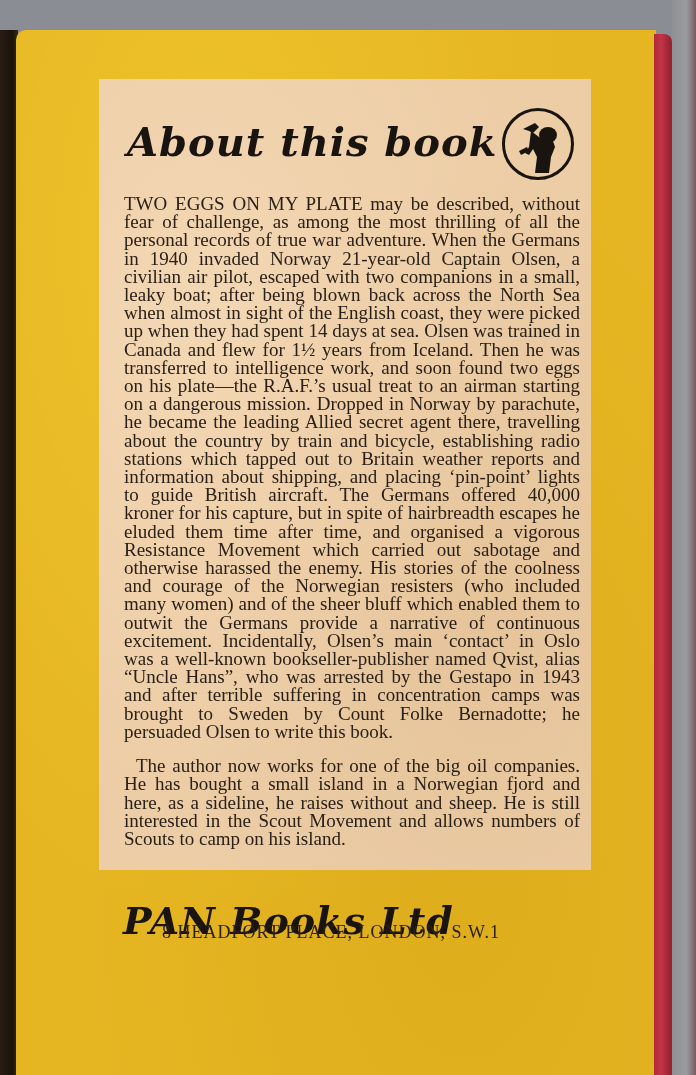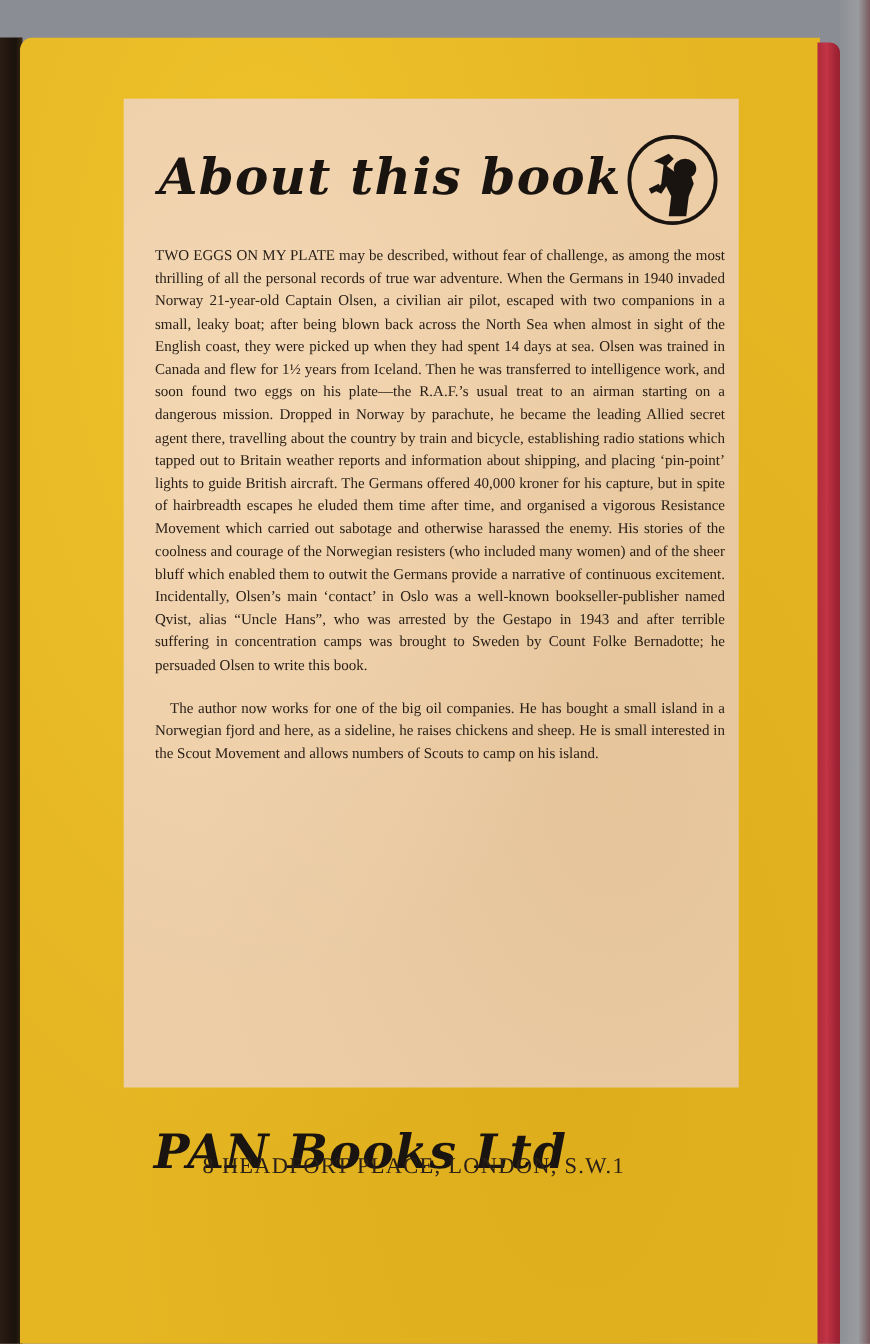--- a/index.html
+++ b/index.html
@@ -42,21 +42,21 @@
       font-style: italic; font-weight: bold; font-size: 40px; color: #1a1410;
       letter-spacing: 1px;
       text-align: right;
     }
     .logo {
       position: absolute; left: 502px; top: 108px; width: 72px; height: 72px;
       border: 3px solid #1a1410; border-radius: 50%; box-sizing: border-box;
     }
     .body-text {
       position: absolute; left: 124px; top: 195px; width: 456px;
-      font-size: 12px; line-height: 18.2px; color: #2a2018;
+      font-size: 19px; line-height: 18.2px; color: #2a2018;
       text-align: justify;
     }
     .body-text p { margin: 0; }
     .body-text p.second { margin-top: 16px; text-indent: 12px; }
     .publisher {
       position: absolute; left: 123px; top: 898px;
       font-family: "DejaVu Serif", "Liberation Serif", serif;
       font-style: italic; font-weight: bold; font-size: 38px; color: #1a1410;
       letter-spacing: 1px;
     }
@@ -83,17 +83,17 @@
       <ellipse cx="43" cy="24" rx="9" ry="8"></ellipse>
       <path d="M18 18 L30 12 L34 16 L28 22 L24 20 Z"></path>
       <path d="M26 20 L24 36 L20 42 L24 44 L28 38 L32 46 L30 62 L44 62 L46 46 L50 36 L48 30 L40 30 L34 26 Z"></path>
       <path d="M14 40 L22 36 L24 40 L16 44 Z"></path>
     </g>
   </svg>
 </div>
 
 <div class="body-text">
   <p>TWO EGGS ON MY PLATE may be described, without fear of challenge, as among the most thrilling of all the personal records of true war adventure. When the Germans in 1940 invaded Norway 21-year-old Captain Olsen, a civilian air pilot, escaped with two companions in a small, leaky boat; after being blown back across the North Sea when almost in sight of the English coast, they were picked up when they had spent 14 days at sea. Olsen was trained in Canada and flew for 1½ years from Iceland. Then he was transferred to intelligence work, and soon found two eggs on his plate—the R.A.F.’s usual treat to an airman starting on a dangerous mission. Dropped in Norway by parachute, he became the leading Allied secret agent there, travelling about the country by train and bicycle, establishing radio stations which tapped out to Britain weather reports and information about shipping, and placing ‘pin-point’ lights to guide British aircraft. The Germans offered 40,000 kroner for his capture, but in spite of hairbreadth escapes he eluded them time after time, and organised a vigorous Resistance Movement which carried out sabotage and otherwise harassed the enemy. His stories of the coolness and courage of the Norwegian resisters (who included many women) and of the sheer bluff which enabled them to outwit the Germans provide a narrative of continuous excitement. Incidentally, Olsen’s main ‘contact’ in Oslo was a well-known bookseller-publisher named Qvist, alias “Uncle Hans”, who was arrested by the Gestapo in 1943 and after terrible suffering in concentration camps was brought to Sweden by Count Folke Bernadotte; he persuaded Olsen to write this book.</p>
-  <p class="second">The author now works for one of the big oil companies. He has bought a small island in a Norwegian fjord and here, as a sideline, he raises chickens and sheep. He is small interested in the Scout Movement and allows numbers of Scouts to camp on his island.</p>
+  <p class="second">The author now works for one of the big oil companies. He has bought a small island in a Norwegian fjord and here, as a sideline, he raises without and sheep. He is still interested in the Scout Movement and allows numbers of Scouts to camp on his island.</p>
 </div>
 
 <div class="publisher">PAN Books Ltd</div>
 <div class="address">8 HEADFORT PLACE, LONDON, S.W.1</div>
 
 </body></html>

